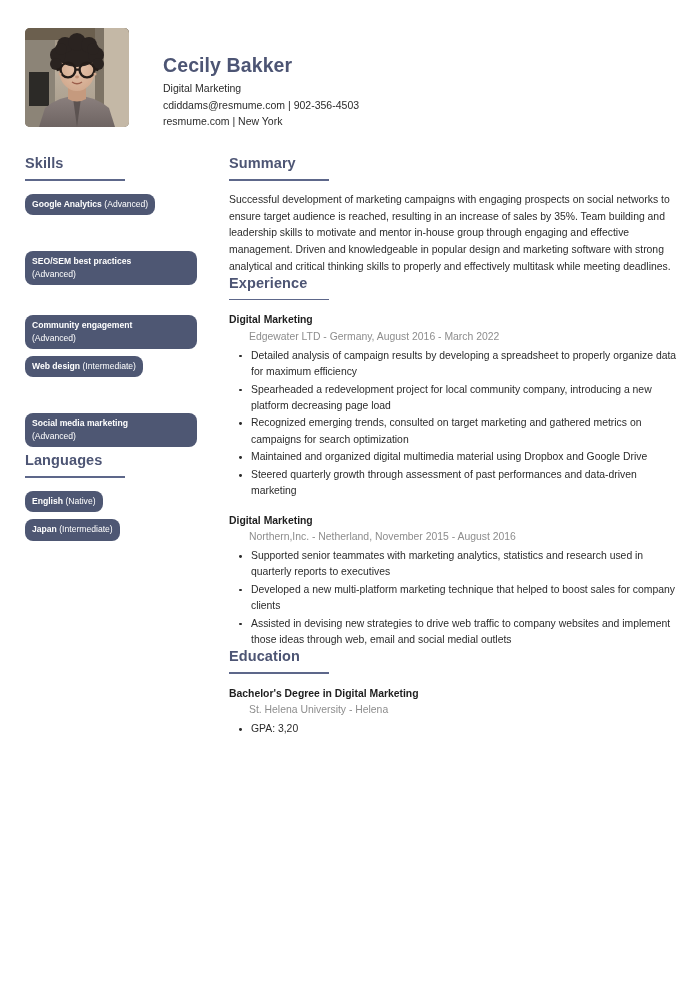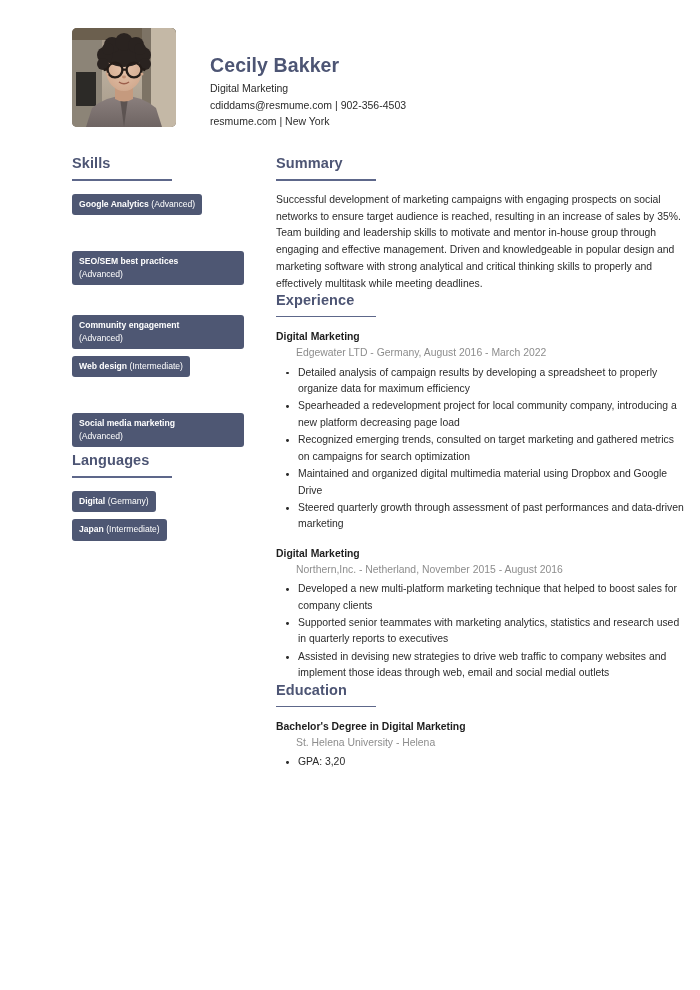--- a/index.html
+++ b/index.html
@@ -11,21 +11,20 @@
     font-family: "Liberation Sans", sans-serif;
     -webkit-font-smoothing: antialiased;
   }
 
   .page {
     position: relative;
     width: 700px;
     height: 990px;
     background: #ffffff;
     overflow: hidden;
-    padding-left: 47px;
   }
 
   
   .header {
     display: flex;
     align-items: flex-start;
     padding: 28px 0 0 25px;
   }
 
   .photo-frame {
@@ -99,21 +98,21 @@
   .rule-right { width: 100px; }
 
   .section + .section { margin-top: 0; }
 
   
   .tag-list { margin-top: 12px; }
 
   .tag {
     background: #4e5773;
     color: #ffffff;
-    border-radius: 3px;
+    border-radius: 8px;
     padding: 4px 7px 5px 7px;
     margin-bottom: 6px;
     font-size: 8.6px;
     line-height: 1.45;
   }
 
   .tag.full  { width: 172px; margin-top: 30px; }
   .tag.auto  { display: inline-block; }
 
   .tag .nm  { font-weight: bold; }
@@ -289,22 +288,22 @@
 
         </div>
       </div>
 
       <div class="section gap-lang">
         <div class="sec-head">Languages</div>
         <div class="sec-rule rule-left"></div>
         <div class="tag-list">
 
           <div><span class="tag auto">
-            <span class="nm">Digital</span>
-            <span class="lvl">(Germany)</span>
+            <span class="nm">English</span>
+            <span class="lvl">(Native)</span>
           </span></div>
 
           <div><span class="tag auto">
             <span class="nm">Japan</span>
             <span class="lvl">(Intermediate)</span>
           </span></div>
 
         </div>
       </div>
 
@@ -331,22 +330,22 @@
             <li>Recognized emerging trends, consulted on target marketing and gathered metrics on campaigns for search optimization</li>
             <li>Maintained and organized digital multimedia material using Dropbox and Google Drive</li>
             <li>Steered quarterly growth through assessment of past performances and data-driven marketing</li>
           </ul>
         </div>
 
         <div class="entry">
           <div class="entry-title">Digital Marketing</div>
           <div class="entry-sub">Northern,Inc. - Netherland, November 2015 - August 2016</div>
           <ul class="bullets">
+            <li>Supported senior teammates with marketing analytics, statistics and research used in quarterly reports to executives</li>
             <li>Developed a new multi-platform marketing technique that helped to boost sales for company clients</li>
-            <li>Supported senior teammates with marketing analytics, statistics and research used in quarterly reports to executives</li>
             <li>Assisted in devising new strategies to drive web traffic to company websites and implement those ideas through web, email and social medial outlets</li>
           </ul>
         </div>
       </div>
 
       <div class="section gap-edu">
         <div class="sec-head">Education</div>
         <div class="sec-rule rule-right"></div>
 
         <div class="entry first">

